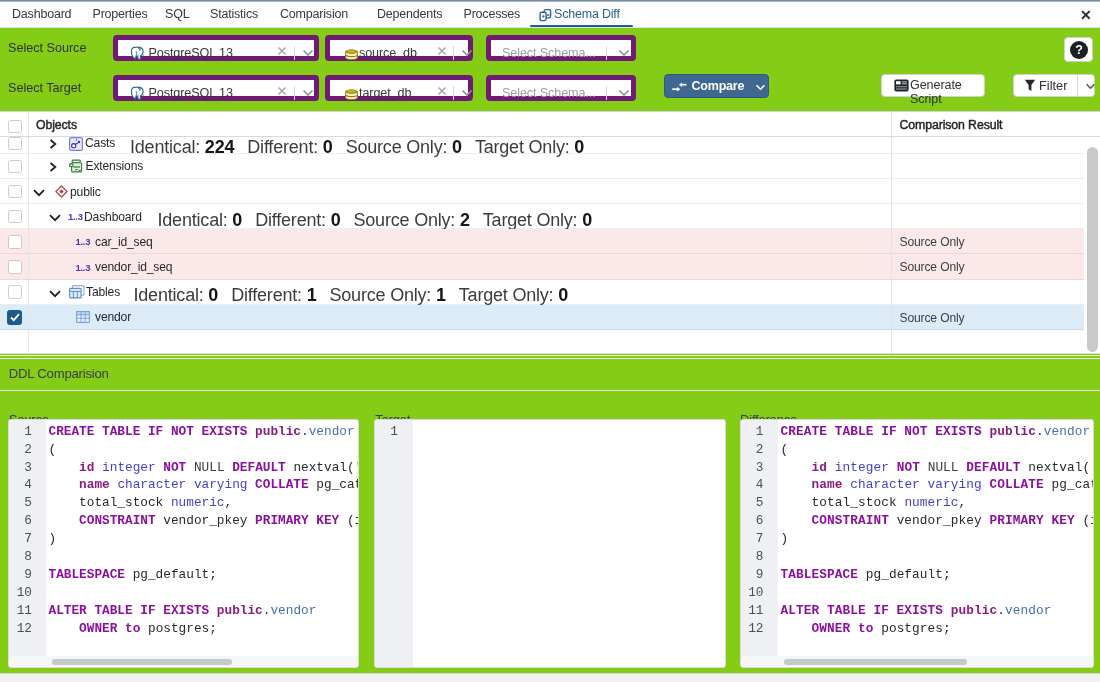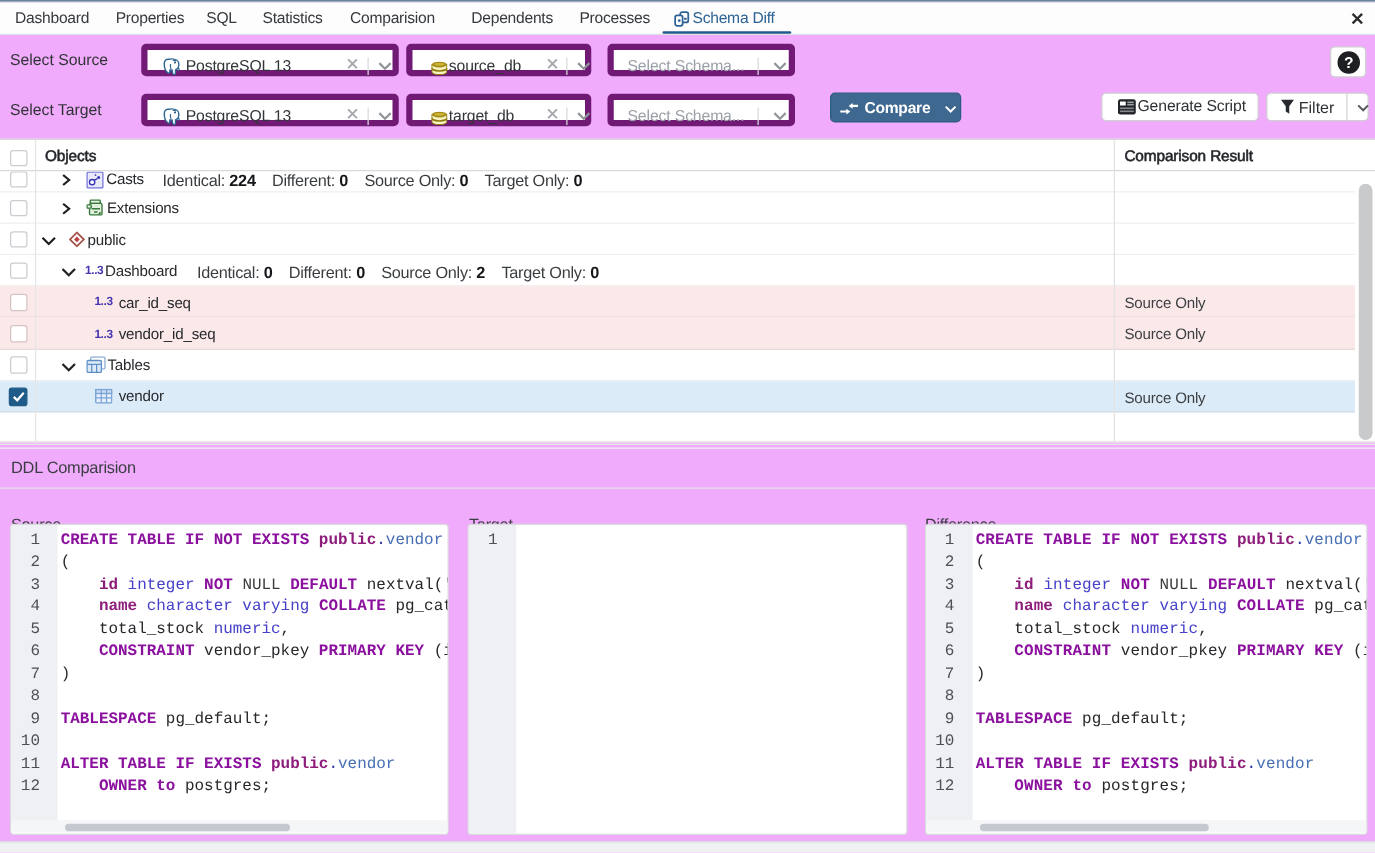--- a/index.html
+++ b/index.html
@@ -1,51 +1,51 @@
 <!DOCTYPE html>
 <html><head>
 <meta charset="utf-8">
 <style>
 *{margin:0;padding:0;box-sizing:border-box}
 html,body{width:1100px;height:682px;background:#fff}
-#app{position:relative;width:1100px;height:682px;overflow:hidden;background:#f0abfc;
+#app{position:relative;width:1100px;height:682px;overflow:hidden;background:#84cc16;
   font-family:"Liberation Sans",sans-serif;color:#303337;}
 .abs{position:absolute}
 
 #topline{left:0;top:0;width:1100px;height:2px;background:linear-gradient(#54708c,#c9d4df)}
 #tabbar{left:0;top:2px;width:1100px;height:26px;background:#fdfdfe;border-bottom:1px solid #dee2e6}
 .tab{position:absolute;top:6.5px;font-size:12.5px;letter-spacing:-0.2px;color:#36393d;white-space:nowrap}
 #tab-active-text{color:#2d6294}
 #tab-underline{left:530px;top:24.5px;width:103px;height:2.6px;background:#235b8d;border-radius:1px}
 #closex{left:1080px;top:7px;font-size:14px;color:#2c2c2c;font-weight:bold}
 
 .lbl{position:absolute;font-size:12.6px;color:#303336}
 .sel{position:absolute;height:26px;border:5px solid #701a75;border-radius:4px;background:#fff}
 .sel .txt{position:absolute;top:6px;font-size:12.6px;letter-spacing:-0.1px;color:#323539;white-space:nowrap}
 .sel .ph{color:#9aa0a8}
 .sep{position:absolute;top:6px;width:1px;height:14px;background:#d8d9db}
 .chev{position:absolute;top:9px}
 .xmark{position:absolute;top:5.5px}
 .btn{position:absolute;border-radius:4px;border:1px solid #cfd0d2;background:#fff}
 #cmpbtn{left:663.5px;top:74px;width:105.5px;height:23.5px;background:#3e6890;border:1px solid #2d5b81}
 #cmpbtn .t{position:absolute;left:27px;top:4px;color:#fff;font-size:12.5px;letter-spacing:-0.2px;font-weight:bold}
-#gsbtn{left:881px;top:73.5px;width:126px;height:23px}
+#gsbtn{left:881px;top:73.5px;width:104px;height:23px}
 #gsbtn .t{position:absolute;left:28px;top:3.8px;font-size:12.6px;letter-spacing:-0.1px;color:#2e3134}
 #fltbtn{left:1013px;top:73.5px;width:81.5px;height:23px}
 #fltbtn .t{position:absolute;left:25px;top:3.8px;font-size:12.8px;color:#2e3134}
 #fltdiv{position:absolute;left:63px;top:0;width:1px;height:21px;background:#d4d5d7}
 #helpbtn{left:1064px;top:36.5px;width:29px;height:25px}
 
 #grid{left:0;top:111px;width:1100px;height:243px;border-top:1px solid #d6d6d6;border-bottom:1px solid #dfdfdf;background:#fff}
 #ghead{position:absolute;left:0;top:0;width:1100px;height:24.5px;border-bottom:1px solid #d9d9d9;background:#fff;z-index:5}
 #ghead .h{position:absolute;top:5.5px;font-size:12.3px;letter-spacing:-0.1px;font-weight:normal;-webkit-text-stroke:0.45px #23262a;color:#23262a}
 #grows{position:absolute;left:0;top:24.5px;width:1100px;height:216.5px;overflow:hidden}
 .grow{position:absolute;left:0;width:1084px;height:25.15px;border-bottom:1px solid rgba(25,25,25,0.075)}
 .grow .nm{position:absolute;top:5.5px;font-size:12.1px;letter-spacing:-0.15px;color:#26292c;white-space:nowrap}
-.grow .stats{position:absolute;top:5.9px;font-size:13px;letter-spacing:-0.2px;color:#3a3d40;white-space:nowrap}
+.grow .stats{position:absolute;top:5.9px;font-size:18px;letter-spacing:-0.2px;color:#3a3d40;white-space:nowrap}
 .stats b{color:#141619}
 .stats .it{margin-right:13px}
 .grow .res{position:absolute;left:899.5px;top:6px;font-size:12.1px;letter-spacing:-0.15px;color:#3c3f42}
 .cb{position:absolute;left:8px;width:13.5px;height:13.5px;border:1.5px solid #c9ccd0;border-radius:2.5px;background:#fff}
 .vline{position:absolute;top:0;width:1px;height:100%;background:#e5e5e5}
 .chevi{position:absolute}
 .pink{background:#fbe9ea}
 .blue{background:#dbebf8}
 .yel{background:#fdf6ca}
 #vscroll{position:absolute;left:1086.5px;top:10.5px;width:11px;height:205px;background:#c9cacc;border-radius:5.5px}
@@ -290,20 +290,21 @@
       <div class="cb" style="top:5.8px"></div>
       <svg class="chevi" style="left:49px;top:10px" width="12" height="8" viewBox="0 0 12 8">
             <path d="M1 1.2 L6 6.2 L11 1.2" fill="none" stroke="#212121" stroke-width="1.8"></path>
           </svg>
       <svg class="chevi" style="left:68.5px;top:5.5px" width="16" height="14" viewBox="0 0 16 14">
         <rect x="3.5" y="0.6" width="11.5" height="9.5" rx="1" fill="#fff" stroke="#90b0d4" stroke-width="1.1"></rect>
         <rect x="0.6" y="3.4" width="11.5" height="9.5" rx="1" fill="#ddebf9" stroke="#5f8fc4" stroke-width="1.1"></rect>
         <path d="M0.6 6.4 H12.1 M4.4 6.4 V12.9 M8.3 6.4 V12.9" stroke="#5f8fc4" stroke-width="1"></path>
       </svg>
       <div class="nm" style="left:86px">Tables</div>
+      <div class="stats" style="left:133.5px"><span class="it">Identical: <b>0</b></span><span class="it">Different: <b>1</b></span><span class="it">Source Only: <b>1</b></span><span>Target Only: <b>0</b></span></div>
     </div>
 
     <div class="grow blue" style="top:168.2px">
       <div class="cb" style="top:5.1px;left:7px;width:15px;height:15px;background:#1e5b88;border-color:#1e5b88"></div>
       <svg class="chevi" style="left:9.5px;top:8.6px" width="10" height="9" viewBox="0 0 10 9">
             <path d="M1 4.5 L3.8 7.2 L9 1.2" fill="none" stroke="#fff" stroke-width="1.8"></path>
           </svg>
       <svg class="chevi" style="left:76px;top:6.5px" width="14" height="12" viewBox="0 0 14 12">
         <rect x="0.6" y="0.6" width="12.8" height="10.8" rx="1" fill="#e7f0fa" stroke="#7aa3d6" stroke-width="1.1"></rect>
         <rect x="0.6" y="0.6" width="12.8" height="3.2" fill="#c7dcf2" stroke="#7aa3d6" stroke-width="1.1"></rect>

